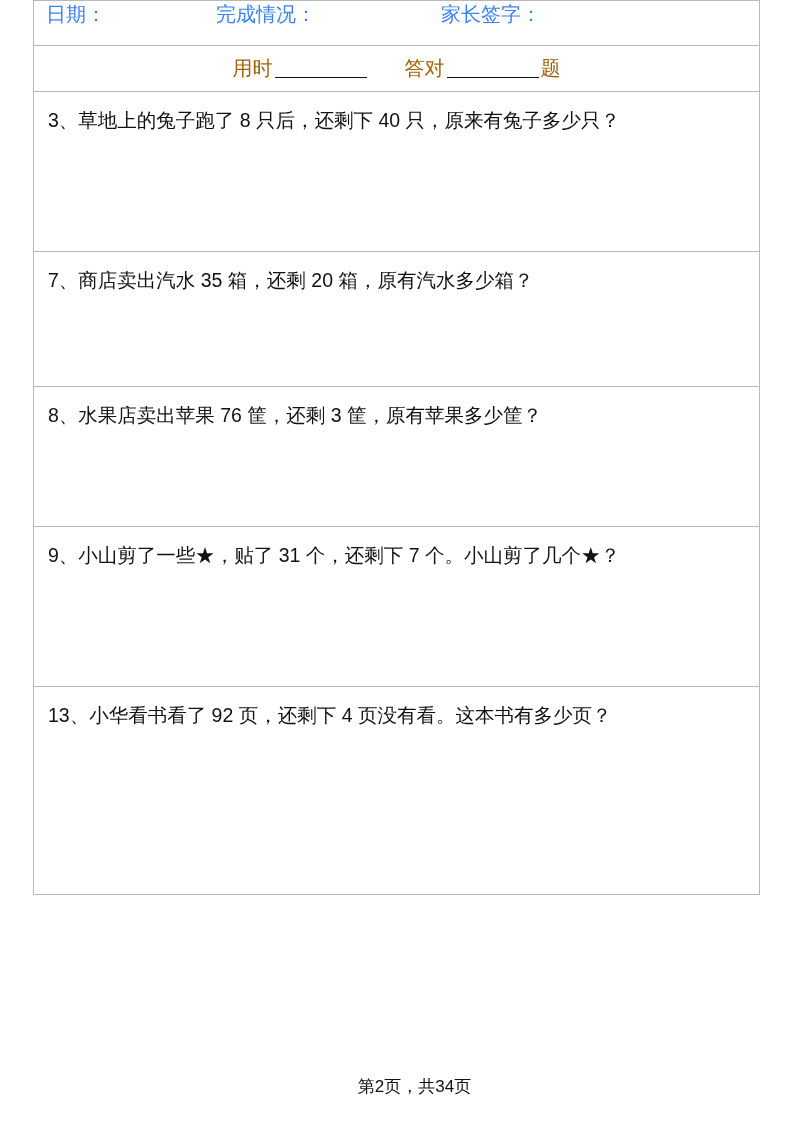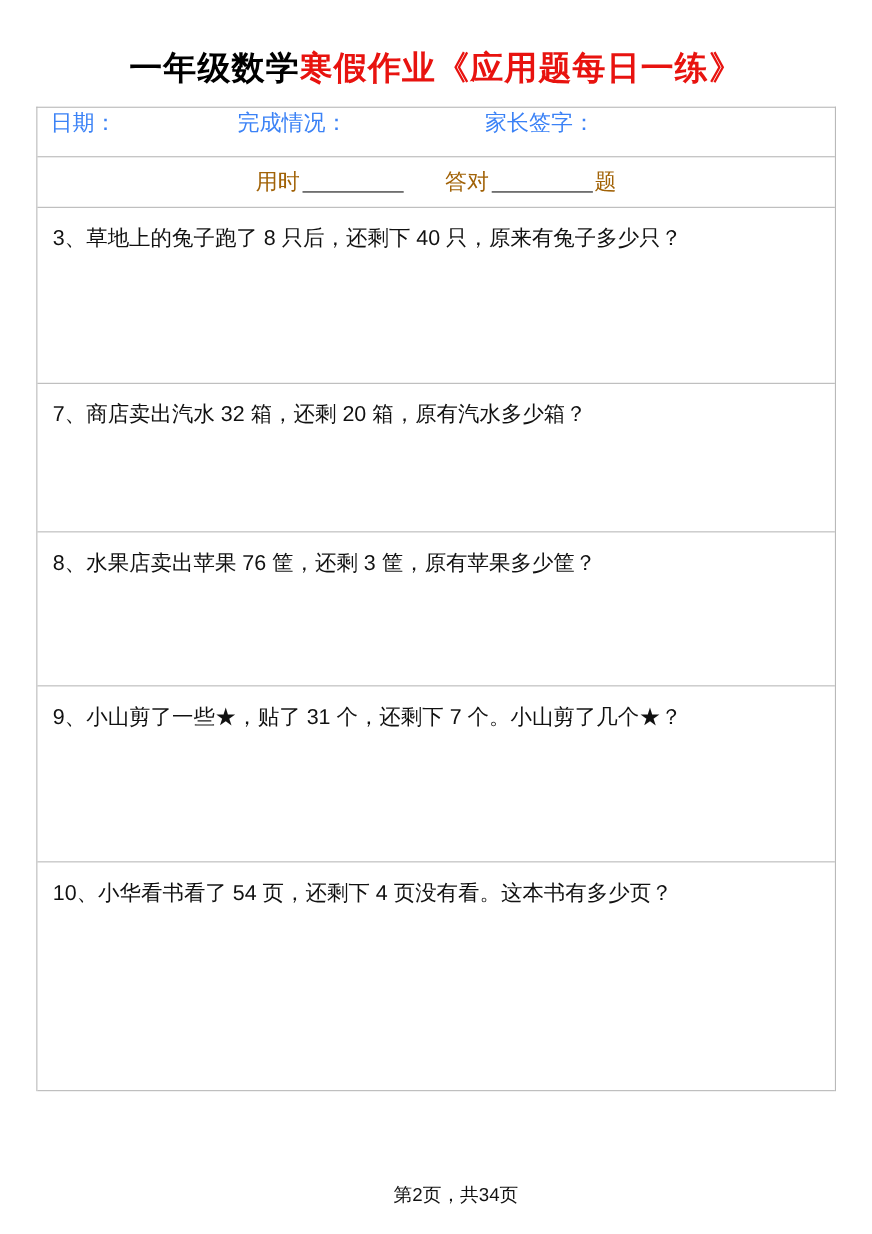--- a/index.html
+++ b/index.html
@@ -116,23 +116,20 @@
     font-size: 17px;
     color: #111;
     padding-left: 36px;
   }
 </style>
 </head>
 <body>
 
 <div class="page">
 
-  <h1 class="title">
-    <span class="t-black">一年级数学</span><span class="t-red">寒假作业《应用题每日一练》</span>
-  </h1>
 
   <div class="sheet">
 
     <div class="row row-info">
       <span class="cell cell-date">日期：</span>
       <span class="cell cell-status">完成情况：</span>
       <span class="cell cell-sign">家长签字：</span>
     </div>
 
     <div class="row row-time">
@@ -143,32 +140,32 @@
       <span class="blank"></span>
       <span>题</span>
     </div>
 
 
     <div class="row row-problem h1">
       <span class="qtext">3、草地上的兔子跑了 8 只后，还剩下 40 只，原来有兔子多少只？</span>
     </div>
 
     <div class="row row-problem h2">
-      <span class="qtext">7、商店卖出汽水 32 箱，还剩 20 箱，原有汽水多少箱？</span>
+      <span class="qtext">7、商店卖出汽水 35 箱，还剩 20 箱，原有汽水多少箱？</span>
     </div>
 
     <div class="row row-problem h3">
       <span class="qtext">8、水果店卖出苹果 76 筐，还剩 3 筐，原有苹果多少筐？</span>
     </div>
 
     <div class="row row-problem h4">
       <span class="qtext">9、小山剪了一些★，贴了 31 个，还剩下 7 个。小山剪了几个★？</span>
     </div>
 
     <div class="row row-problem h5">
-      <span class="qtext">10、小华看书看了 54 页，还剩下 4 页没有看。这本书有多少页？</span>
+      <span class="qtext">13、小华看书看了 92 页，还剩下 4 页没有看。这本书有多少页？</span>
     </div>
 
   </div>
 
   <div class="footer">第2页，共34页</div>
 
 </div>
 
 </body></html>

